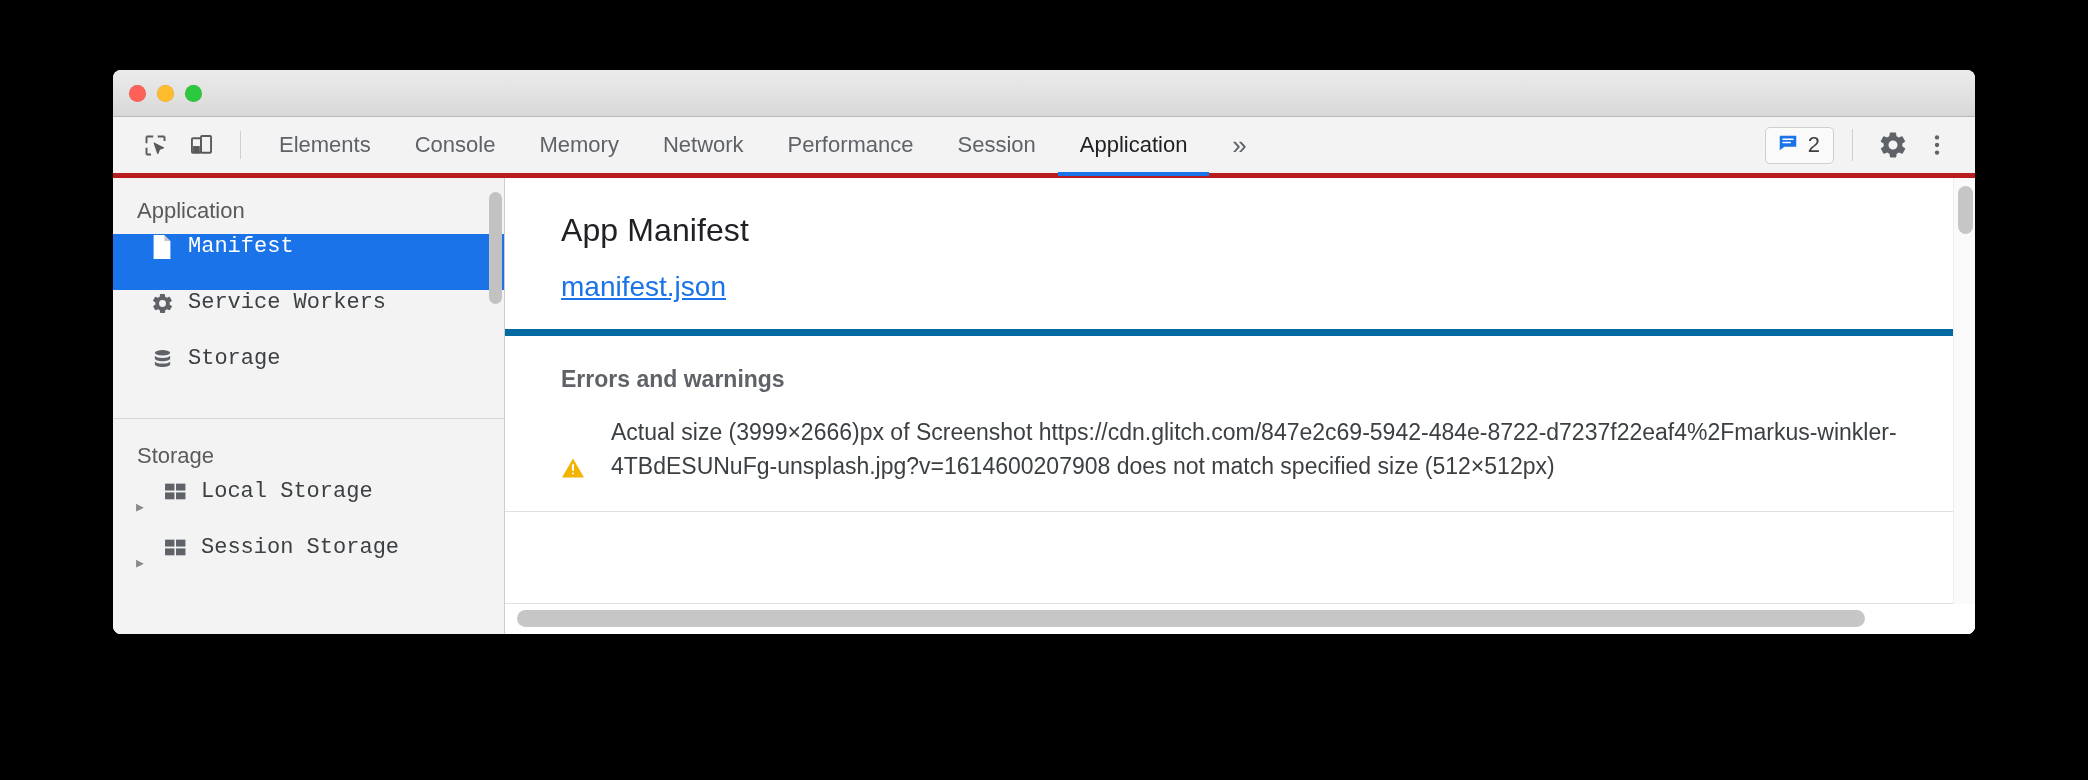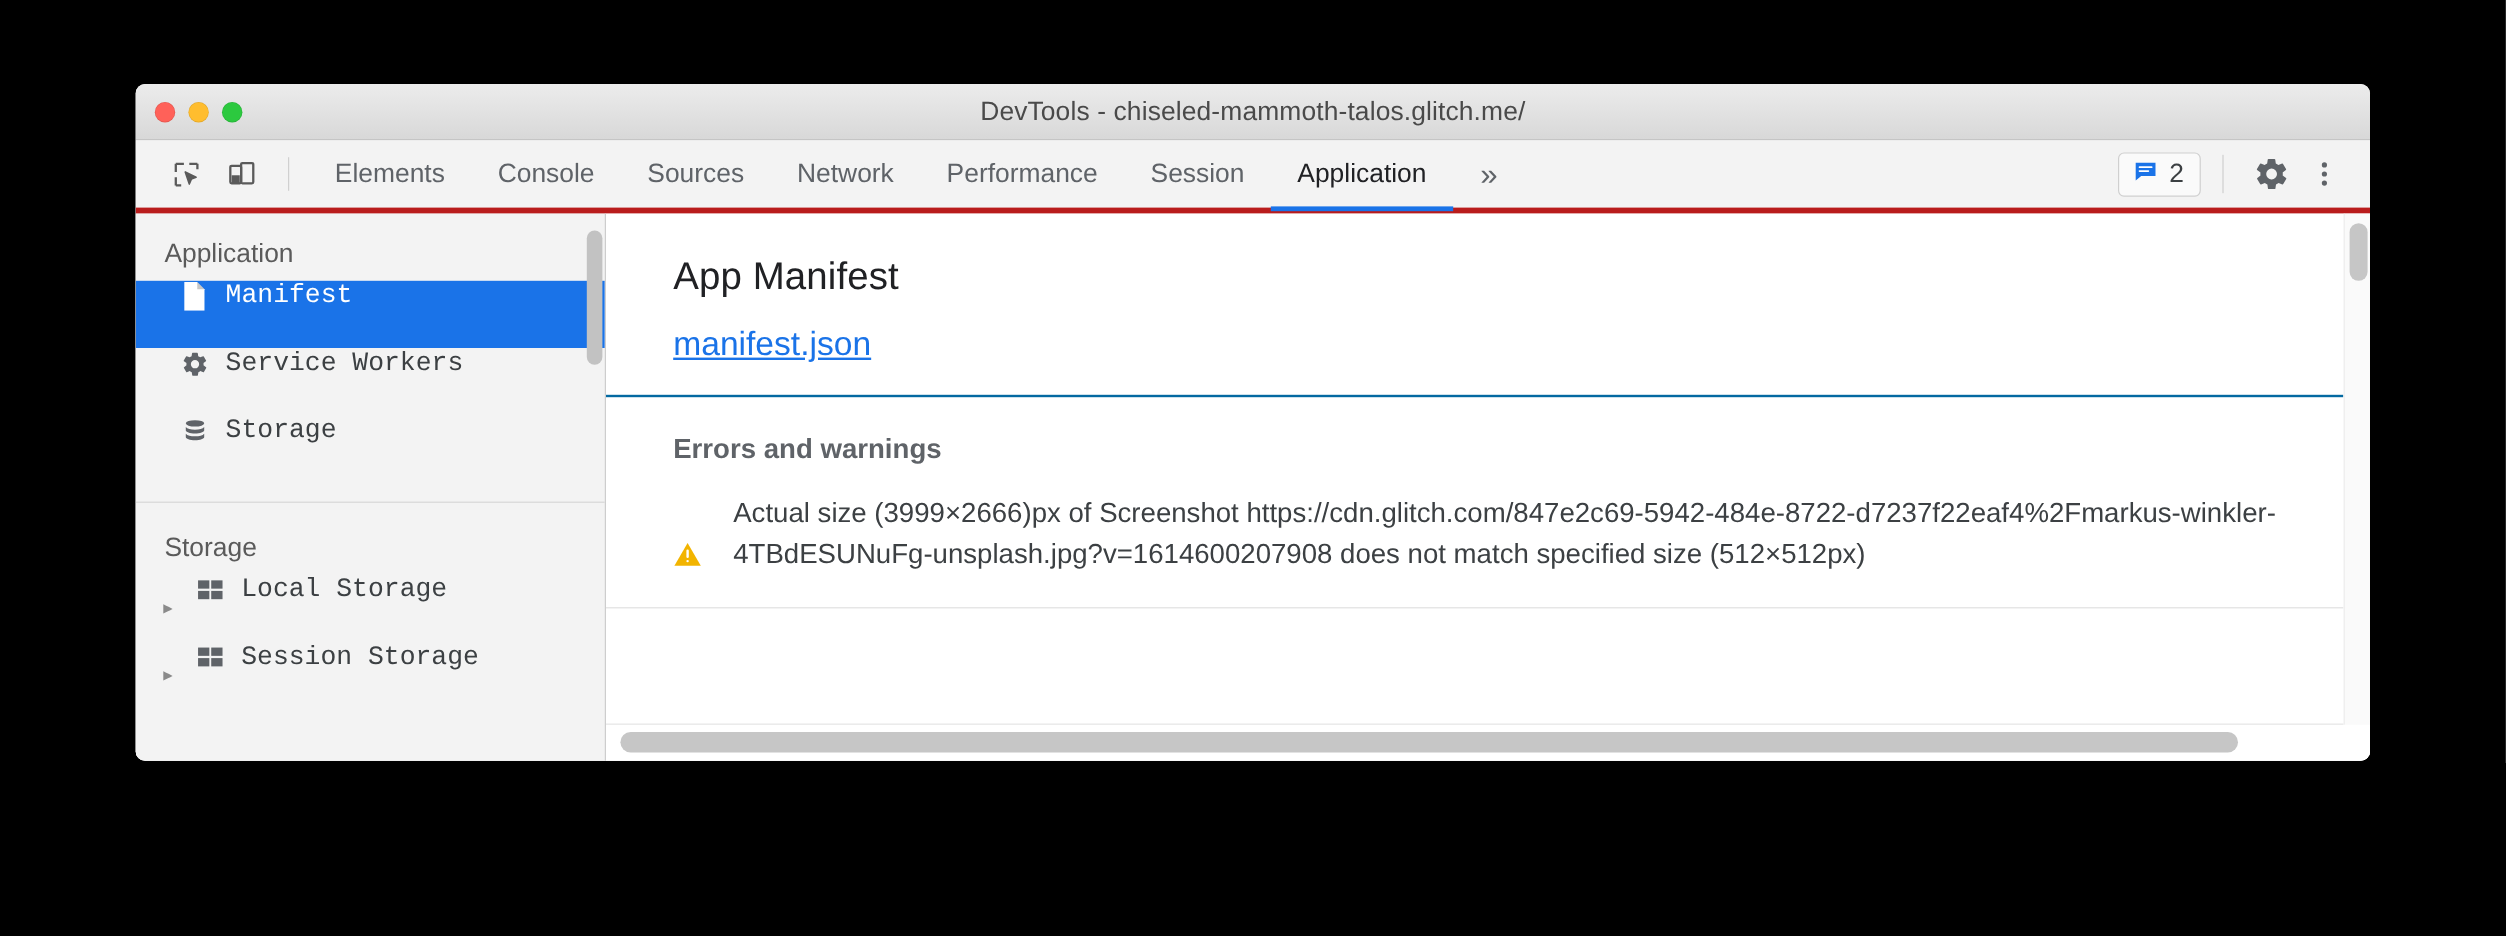--- a/index.html
+++ b/index.html
@@ -251,21 +251,21 @@
   }
   .panel-scrollarea {
     position: absolute;
     left: 0; top: 0;
     right: 22px;
     bottom: 30px;
     overflow: hidden;
   }
   .manifest-head {
     padding: 34px 0 0 56px;
-    border-bottom: 2px solid #0369a1;
+    border-bottom: 7px solid #0369a1;
     padding-bottom: 26px;
   }
   .manifest-title {
     font-size: 32px;
     color: #202124;
     margin: 0 0 22px 0;
     font-weight: normal;
     letter-spacing: 0.1px;
   }
   .manifest-link {
@@ -352,21 +352,20 @@
 <body>
 
 <div class="window">
 
   <div class="titlebar">
     <div class="traffic">
       <span class="tl-dot tl-close"></span>
       <span class="tl-dot tl-min"></span>
       <span class="tl-dot tl-max"></span>
     </div>
-    <div class="title-text">DevTools - chiseled-mammoth-talos.glitch.me/</div>
   </div>
 
   <div class="toolbar">
 
     <div class="tool-icon-btn">
       <svg width="27" height="27" viewBox="0 0 24 24" fill="none" stroke="currentColor" stroke-width="1.7">
         <path d="M4 4h6M4 4v6M20 4h-6M20 4v4M4 20h4M4 20v-6"></path>
         <path d="M11 10l8 4-3.4 1.2L14 19z" fill="currentColor" stroke="currentColor" stroke-width="1.2" stroke-linejoin="round"></path>
       </svg>
     </div>
@@ -382,21 +381,21 @@
     <div class="tb-sep"></div>
 
     <div class="tabs">
       <div class="tab">
         <span>Elements</span>
       </div>
       <div class="tab">
         <span>Console</span>
       </div>
       <div class="tab">
-        <span>Sources</span>
+        <span>Memory</span>
       </div>
       <div class="tab">
         <span>Network</span>
       </div>
       <div class="tab">
         <span>Performance</span>
       </div>
       <div class="tab">
         <span>Session</span>
       </div>

